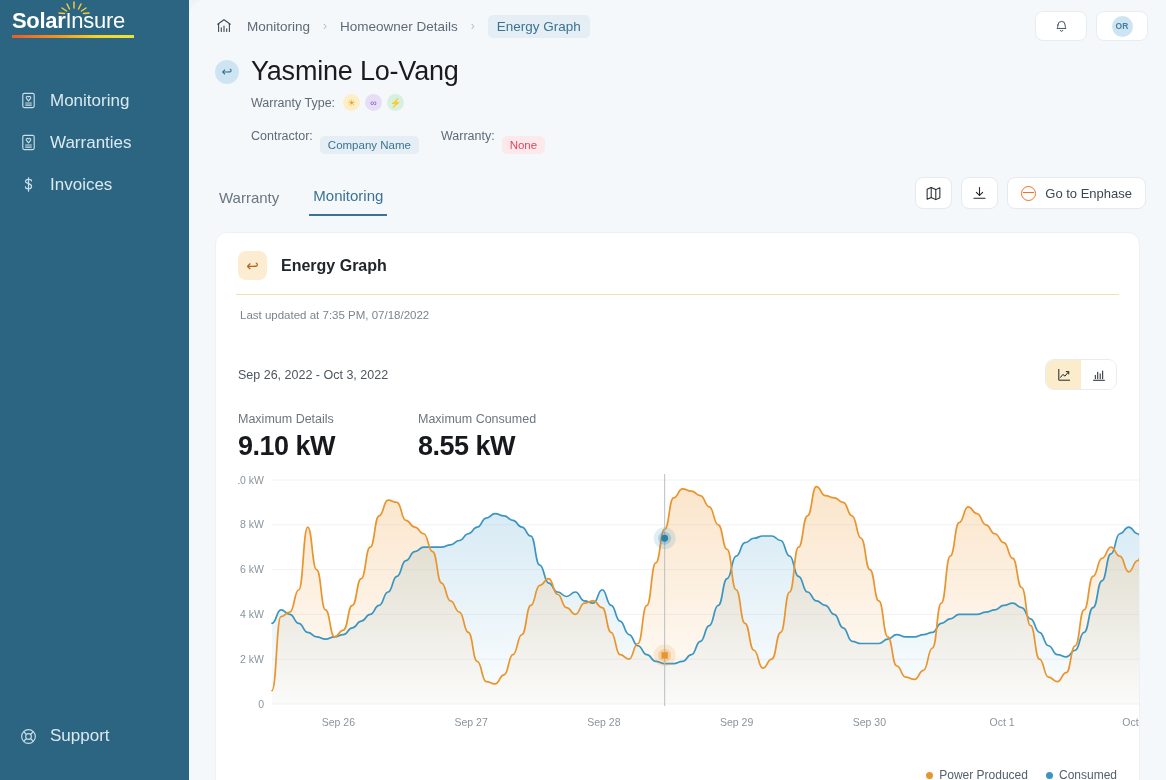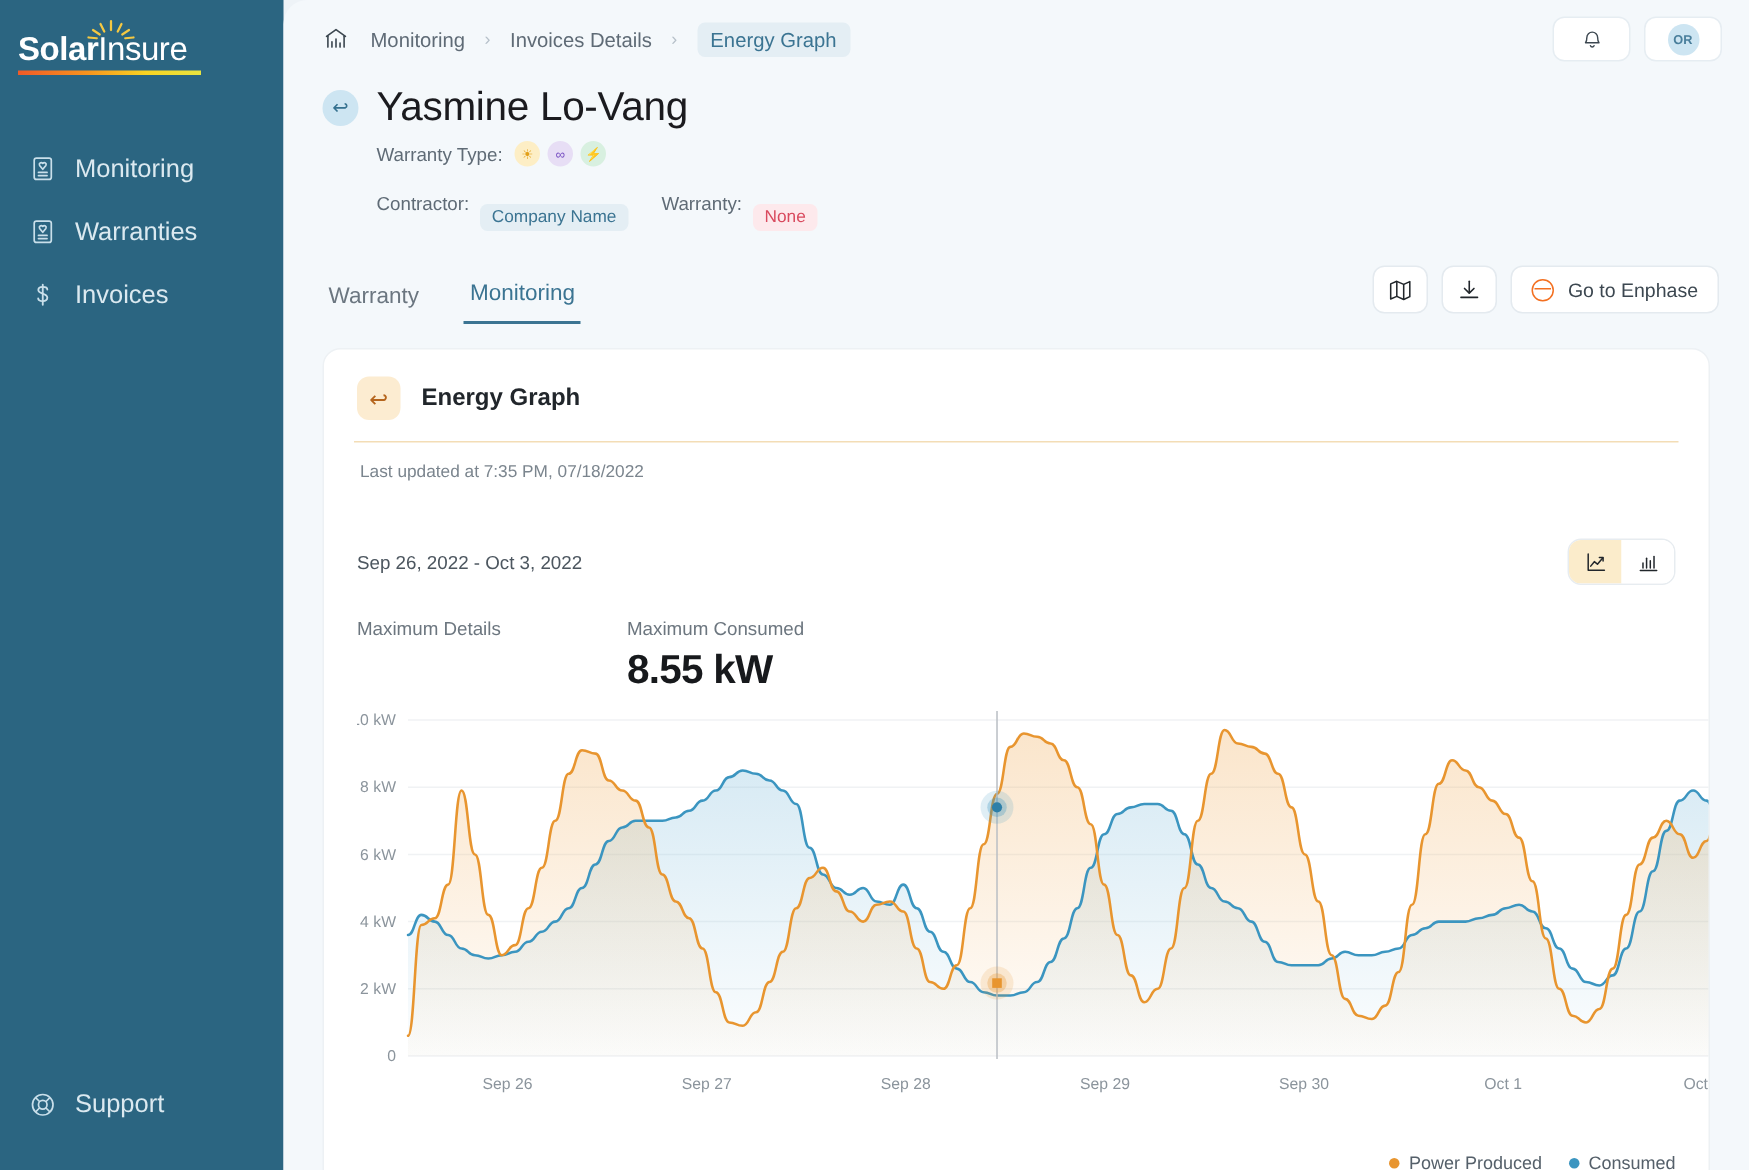--- a/index.html
+++ b/index.html
@@ -10,21 +10,21 @@
     overflow: hidden;
   }
   #app { position: relative; width: 1166px; height: 780px; display: flex; }
 
   
   .sidebar {
     width: 189px; height: 780px;
     background: #2b6581;
     flex: 0 0 189px;
     position: relative;
-    padding-top: 18px;
+    padding-top: 6px;
   }
   .logo-wrap { padding: 4px 0 0 12px; position: relative; height: 52px; }
   .logo-text { font-size: 22px; letter-spacing: -0.3px; color: #ffffff; line-height: 1; position: relative; display: inline-block; }
   .logo-text .b { font-weight: bold; }
   .logo-text .l { font-weight: normal; }
   .logo-underline {
     position: absolute; left: 12px; top: 29px; width: 122px; height: 3px;
     background: linear-gradient(90deg, #f05a28 0%, #f7941e 38%, #f9d423 70%, #e8e440 100%);
   }
   .sunburst { position: absolute; left: 56px; top: -6px; width: 36px; height: 18px; }
@@ -261,21 +261,21 @@
           <path d="M3 8 L10 3 L17 8"></path>
             <path d="M4 8 V16"></path>
             <path d="M16 8 V16"></path>
           <path d="M7 16 V12"></path>
             <path d="M10 16 V10"></path>
             <path d="M13 16 V13"></path>
         </svg>
       </span>
       <span class="crumb">Monitoring</span>
       <span class="crumb-sep">›</span>
-      <span class="crumb">Invoices Details</span>
+      <span class="crumb">Homeowner Details</span>
       <span class="crumb-sep">›</span>
       <span class="crumb current">Energy Graph</span>
       <span class="crumb-spacer"></span>
       <span class="hdr-btn">
         <svg width="15" height="15" viewBox="0 0 20 20" fill="none" stroke="#3c4750" stroke-width="1.25" stroke-linecap="round" stroke-linejoin="round">
           <path d="M5.2 8 a4.8 4.8 0 0 1 9.6 0 c0 3.4 1.2 4.6 1.2 4.6 H4 s1.2-1.2 1.2-4.6z"></path>
           <path d="M8.4 15.3 a1.7 1.7 0 0 0 3.2 0"></path>
         </svg>
       </span>
       <span class="hdr-btn">
@@ -357,20 +357,21 @@
               <line x1="11.5" y1="8.6" x2="11.5" y2="14.6"></line>
               <line x1="14.6" y1="5" x2="14.6" y2="14.6"></line>
             </svg>
           </span>
         </span>
       </div>
 
       <div class="stats-row">
         <div class="stat">
           <div class="stat-label">Maximum Details</div>
+          <div class="stat-value">9.10 kW</div>
         </div>
         <div class="stat">
           <div class="stat-label">Maximum Consumed</div>
           <div class="stat-value">8.55 kW</div>
         </div>
       </div>
 
       <div class="chart-area">
         <svg class="chart-svg" id="chart" width="1096" height="270" viewBox="0 0 1096 270">
             <defs>

